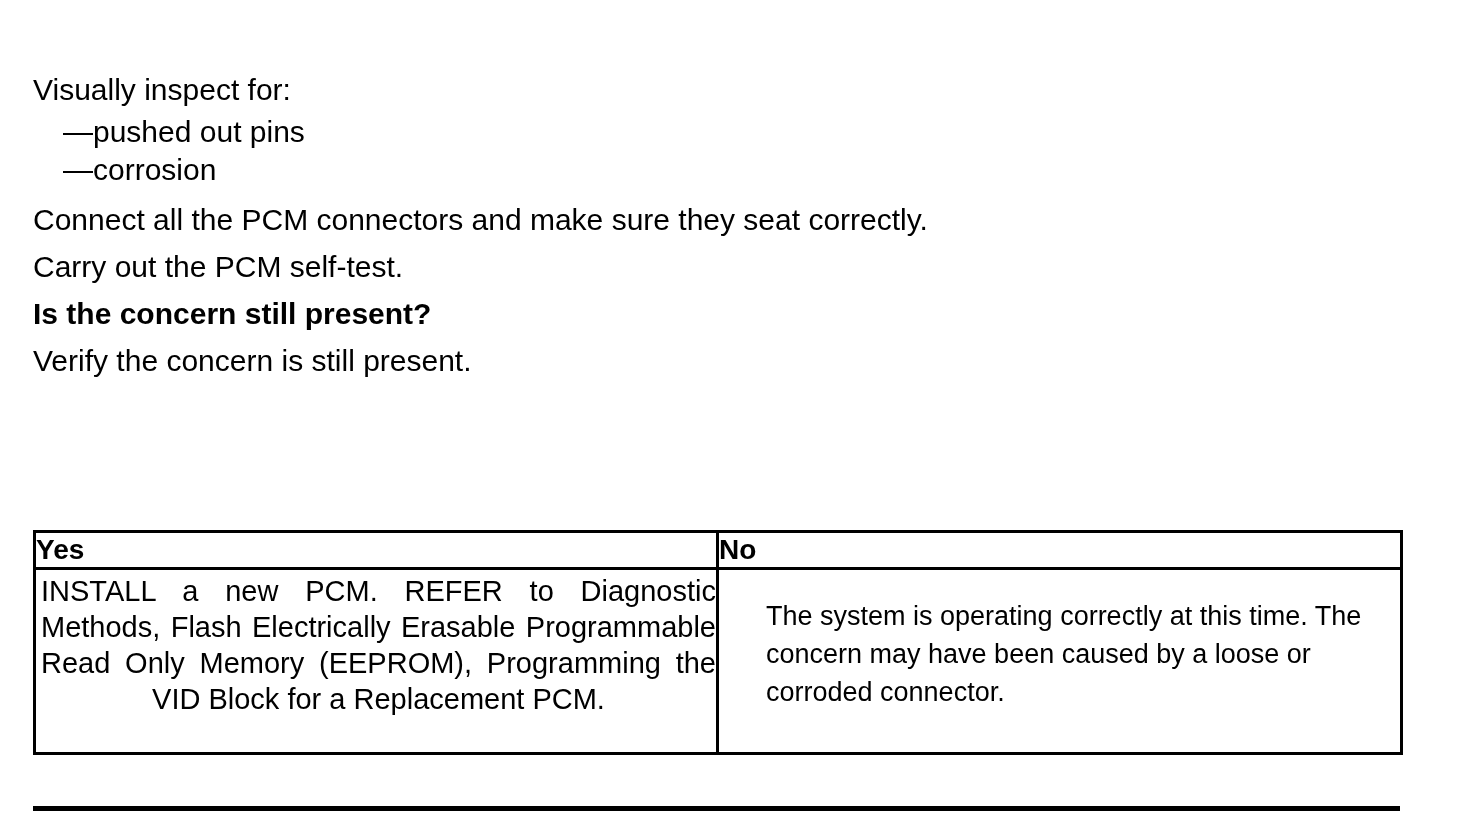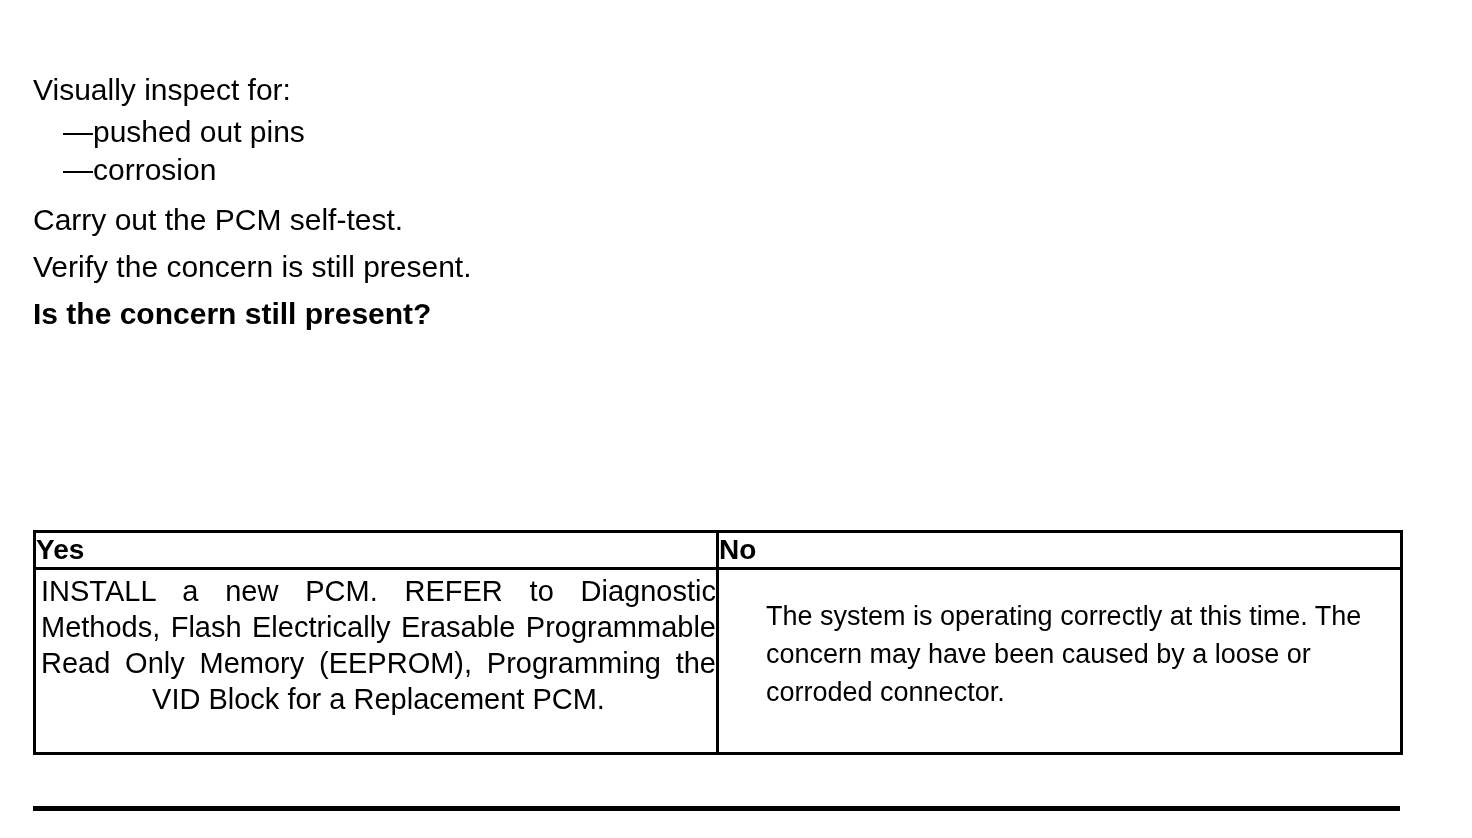--- a/index.html
+++ b/index.html
@@ -134,23 +134,24 @@
   <div class="body-block">
     <div class="para">Visually inspect for:</div>
 
     <div class="sub-list">
       <div class="sub-item">—pushed out pins</div>
       <div class="sub-item">—corrosion</div>
     </div>
 
     <div class="spacer-after-visually"></div>
 
+    <div class="para">Connect all the PCM connectors and make sure they seat correctly.</div>
     <div class="para">Carry out the PCM self-test.</div>
+    <div class="para bold">Is the concern still present?</div>
     <div class="para">Verify the concern is still present.</div>
-    <div class="para bold">Is the concern still present?</div>
   </div>
 
   <table class="yn-table">
     <colgroup>
       <col class="col-yes">
       <col class="col-no">
     </colgroup>
     <thead>
       <tr>
         <th>Yes</th>

